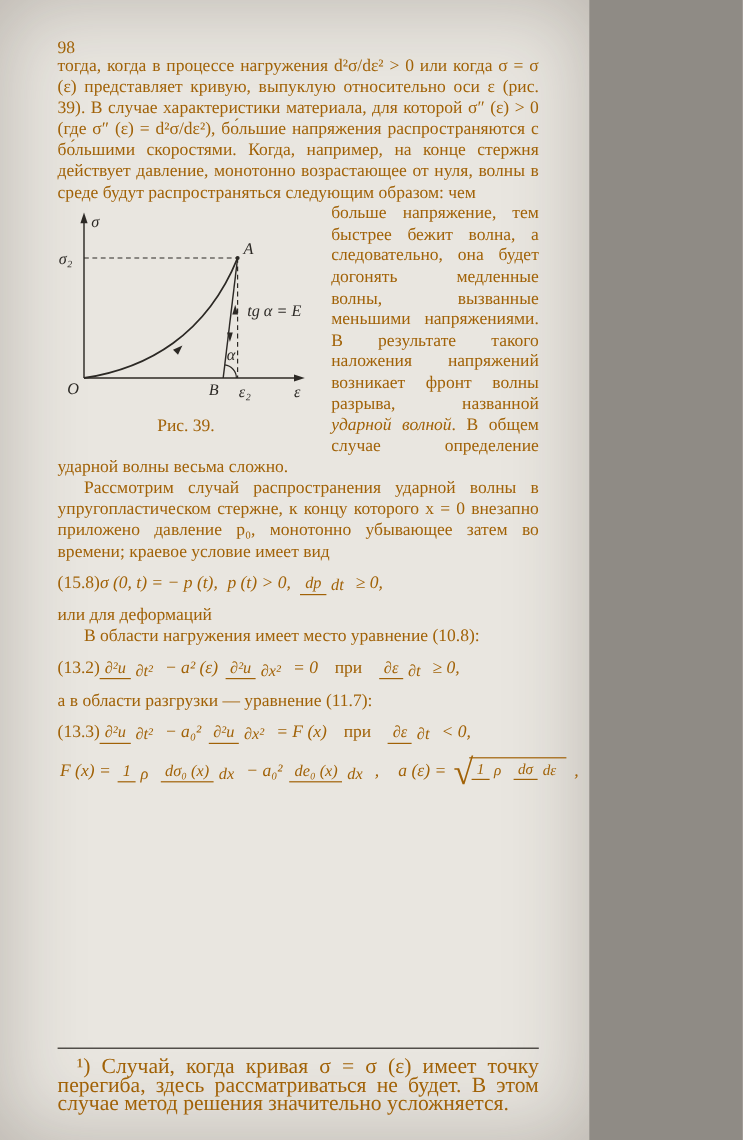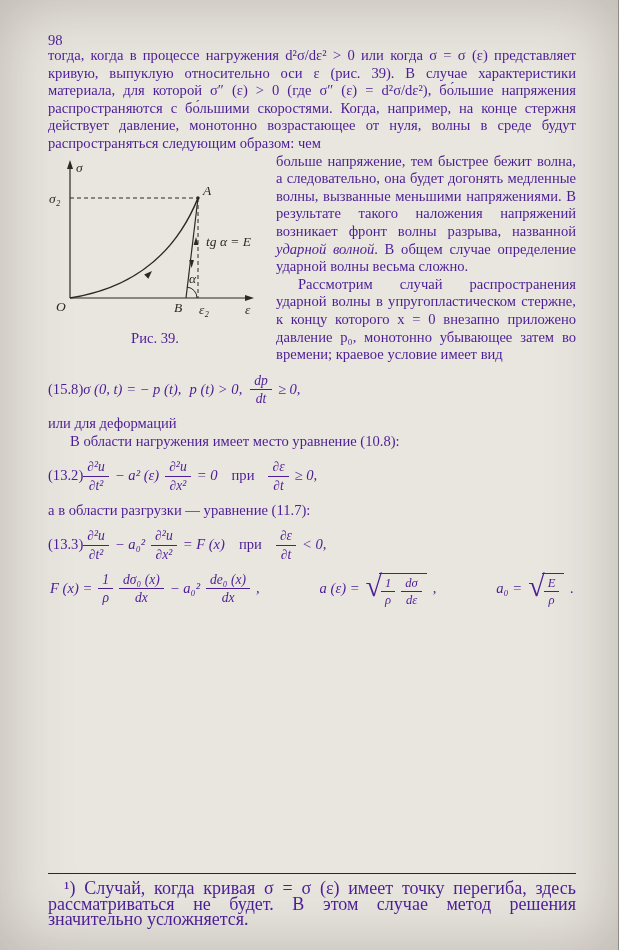--- a/index.html
+++ b/index.html
@@ -2,23 +2,23 @@
 <html><head>
 <meta charset="utf-8">
 <style>
   * { margin:0; padding:0; box-sizing:border-box; }
   html,body { width:619px; height:950px; }
   body {
     font-family:"Liberation Serif","DejaVu Serif",serif;
     background:#8f8b85;
   }
   .page {
-    width:618px; height:950px;
+    width:491px; height:950px;
     background:#e9e6e0;
-    color:#4c1d95;
+    color:#a16207;
     padding:32px 42px 22px 48px;
     font-size:14.6px;
     line-height:17.6px;
     display:flex; flex-direction:column;
     overflow:hidden;
     box-shadow: inset 0 0 70px rgba(60,50,40,0.28);
   }
   .header { position:relative; text-align:center; margin-bottom:15px; }
   .page-num { position:absolute; left:0; top:0; }
   .chapter { font-style:italic; letter-spacing:.3px; }
@@ -38,24 +38,24 @@
   .arc { stroke:#2c2925; stroke-width:1; fill:none; }
   .fill { fill:#2c2925; stroke:none; }
   svg text { fill:#2c2925; font-size:13.5px; font-style:italic;
              font-family:"Liberation Serif","DejaVu Serif",serif; }
 
   
   .eq-row { display:flex; align-items:center; margin:9px 0; clear:both; }
   .eq-label { flex:0 0 auto; }
   .eq-body { flex:1; display:flex; align-items:center;
              gap:8px; font-style:italic; }
-  .eq-body.spread { justify-content:space-between; gap:2px; padding:0 2px; }
+  .eq-body.spread { justify-content:space-between; gap:16px; padding:0 2px; }
   .group { display:inline-flex; align-items:center; gap:6px; }
   .kw { font-style:normal; margin:0 6px; }
-  .frac { display:inline-flex; flex-direction:column; align-items:center;
+  .frac { display:inline-flex; flex-direction:row; align-items:center;
           font-size:13.6px; line-height:1.12; }
   .frac .num { padding:0 4px 1px; border-bottom:1px solid currentColor; text-align:center; white-space:nowrap; }
   .frac .den { padding:1px 4px 0; text-align:center; white-space:nowrap; }
   .sqrt { display:inline-flex; align-items:flex-start; }
   .sqrt .rad { font-size:30px; line-height:1; font-style:normal; }
   .sqrt .bod { border-top:1.2px solid currentColor; display:inline-flex; align-items:center;
                gap:6px; padding:2px 5px 0 2px; margin-left:-3px; margin-top:2px; }
   .sqrt .frac { font-size:12.6px; }
   .nowrap { white-space:nowrap; }
 

